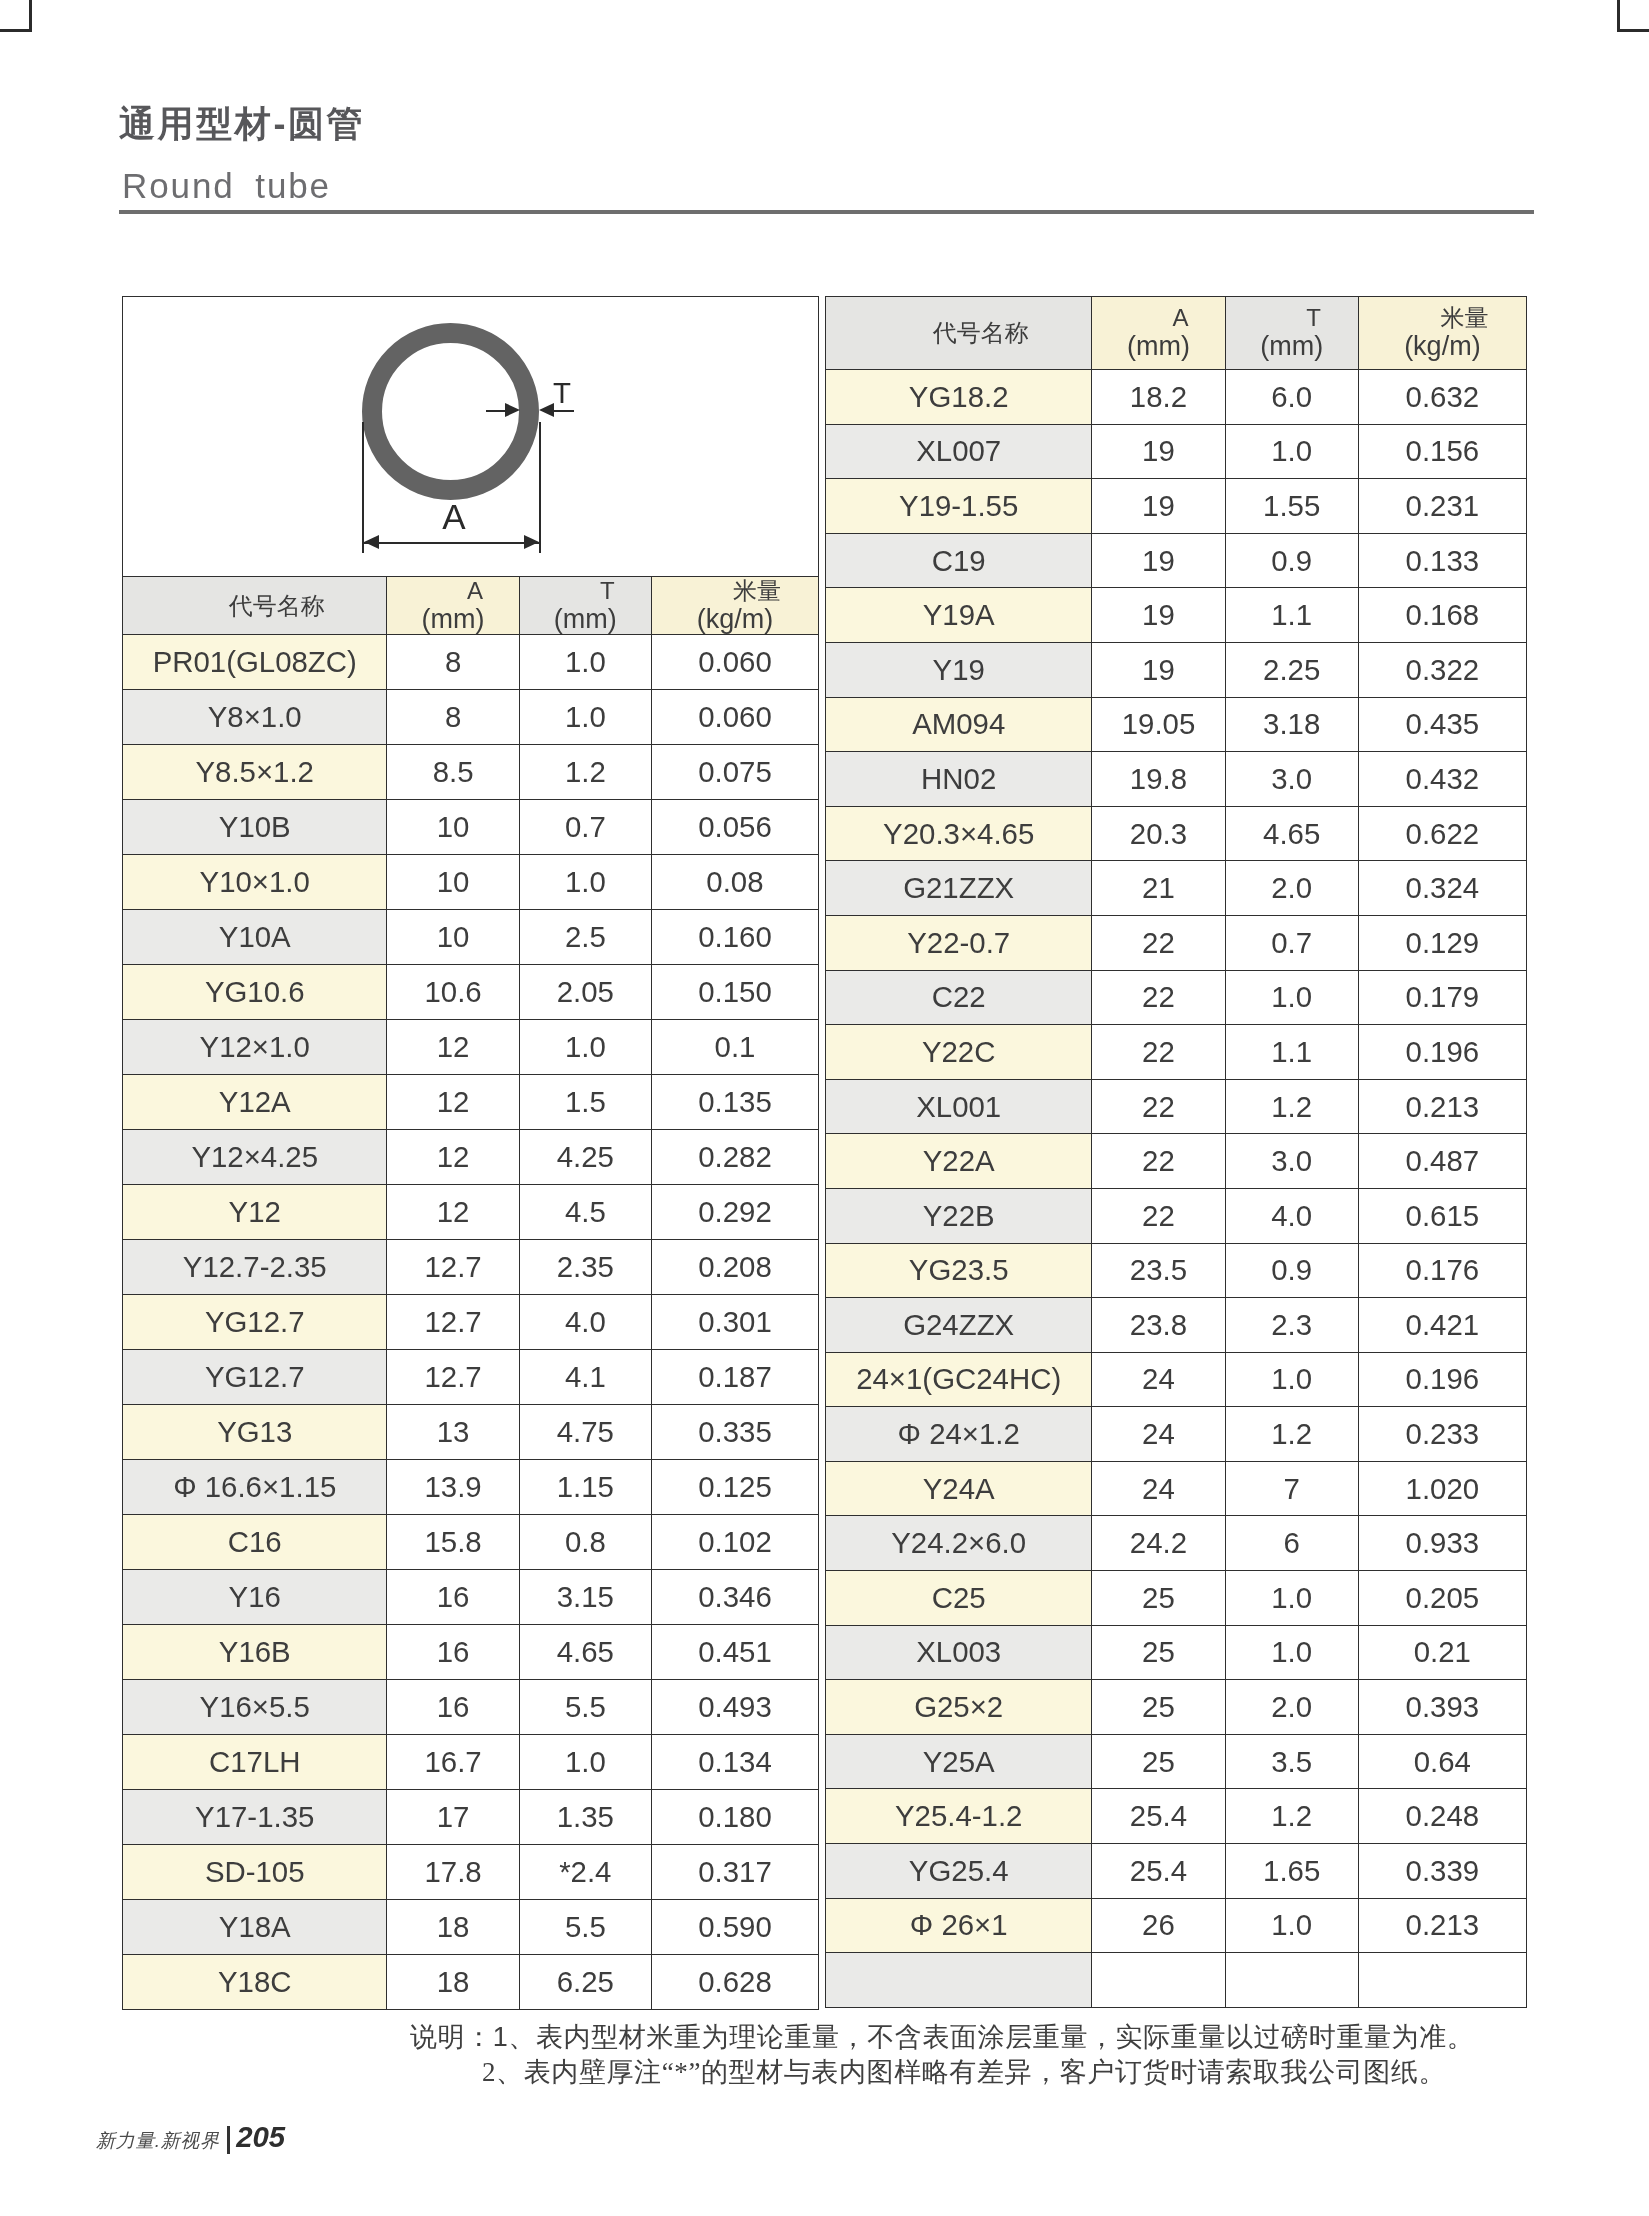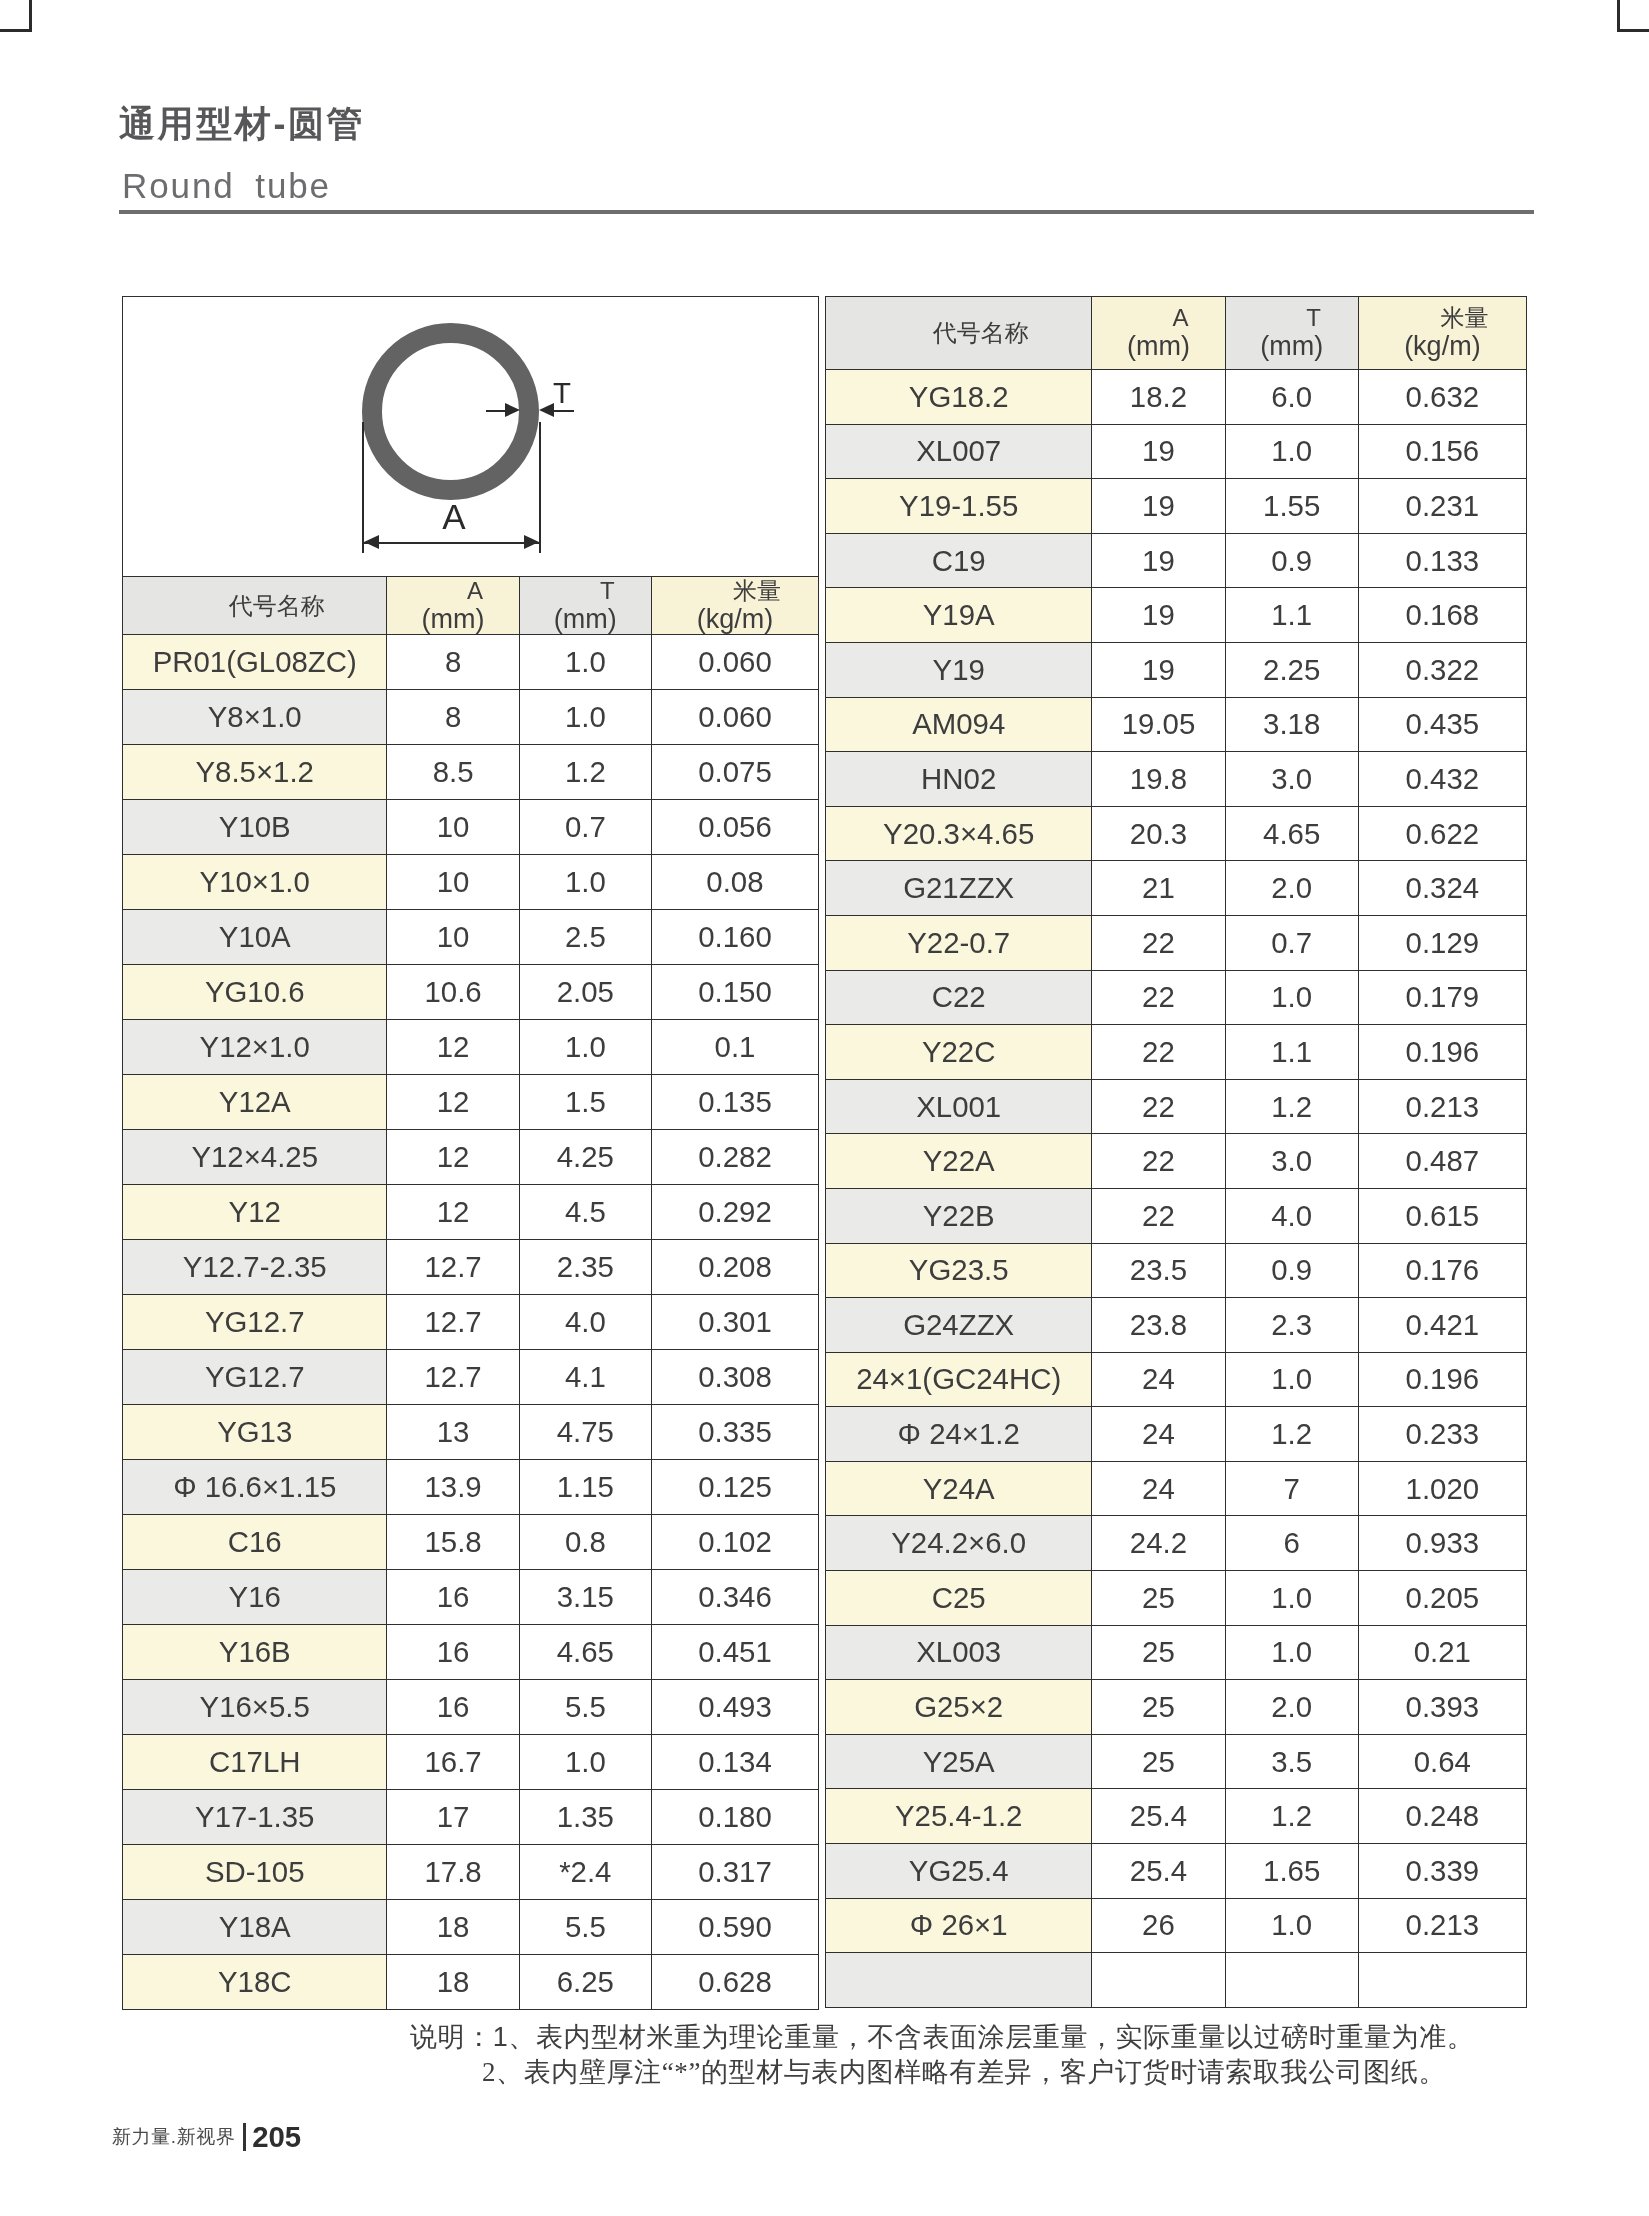--- a/index.html
+++ b/index.html
@@ -63,21 +63,21 @@
   .right-table thead tr{height:73px;}
   .left-table tbody tr{height:55px;}
   .right-table tbody tr{height:54px;}
   
   .notes{
     position:absolute;left:410px;top:2020px;
     font-size:27px;line-height:35px;color:#3f3f3f;letter-spacing:0.6px;
   }
   .notes .indent{padding-left:72px;font-family:Liberation Serif, serif;}
   
-  .footer{position:absolute;left:112px;top:2120px;display:flex;align-items:center;}
+  .footer{position:absolute;left:96px;top:2120px;display:flex;align-items:flex-end;font-style:italic;}
   .footer .brand{font-size:19px;color:#4b4b4b;letter-spacing:0.6px;}
   .footer .bar{width:2.6px;height:28px;background:#333333;margin:0 6.4px 0 7.7px;}
   .footer .pageno{font-size:29.4px;font-weight:bold;color:#2e2e2e;}
 </style>
 </head>
 <body>
 
 <div class="page">
 
   <div class="mark" style="left:29.4px;top:0;width:2.6px;height:32px;"></div>
@@ -208,21 +208,21 @@
         <tr>
           <td class="name yellow">YG12.7</td>
           <td>12.7</td>
           <td>4.0</td>
           <td>0.301</td>
         </tr>
         <tr>
           <td class="name gray">YG12.7</td>
           <td>12.7</td>
           <td>4.1</td>
-          <td>0.308</td>
+          <td>0.187</td>
         </tr>
         <tr>
           <td class="name yellow">YG13</td>
           <td>13</td>
           <td>4.75</td>
           <td>0.335</td>
         </tr>
         <tr>
           <td class="name gray">Φ 16.6×1.15</td>
           <td>13.9</td>

